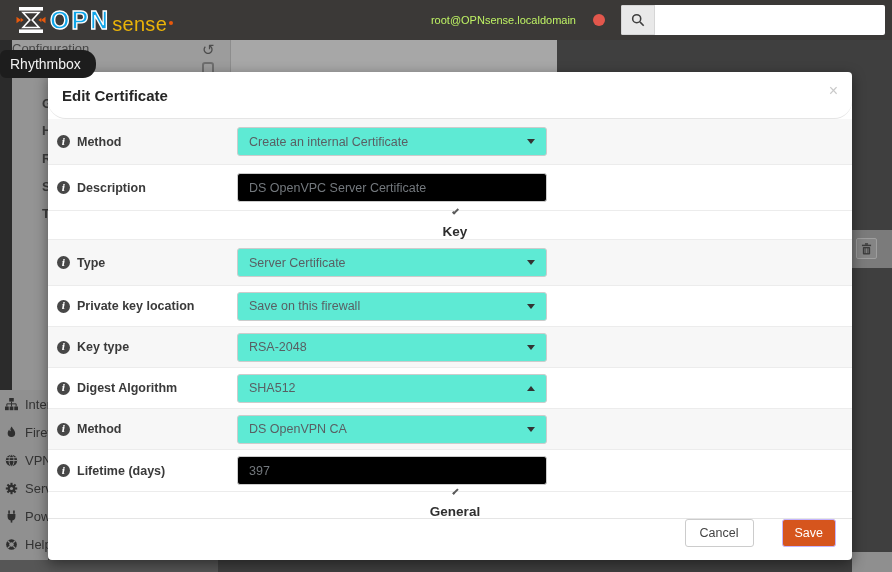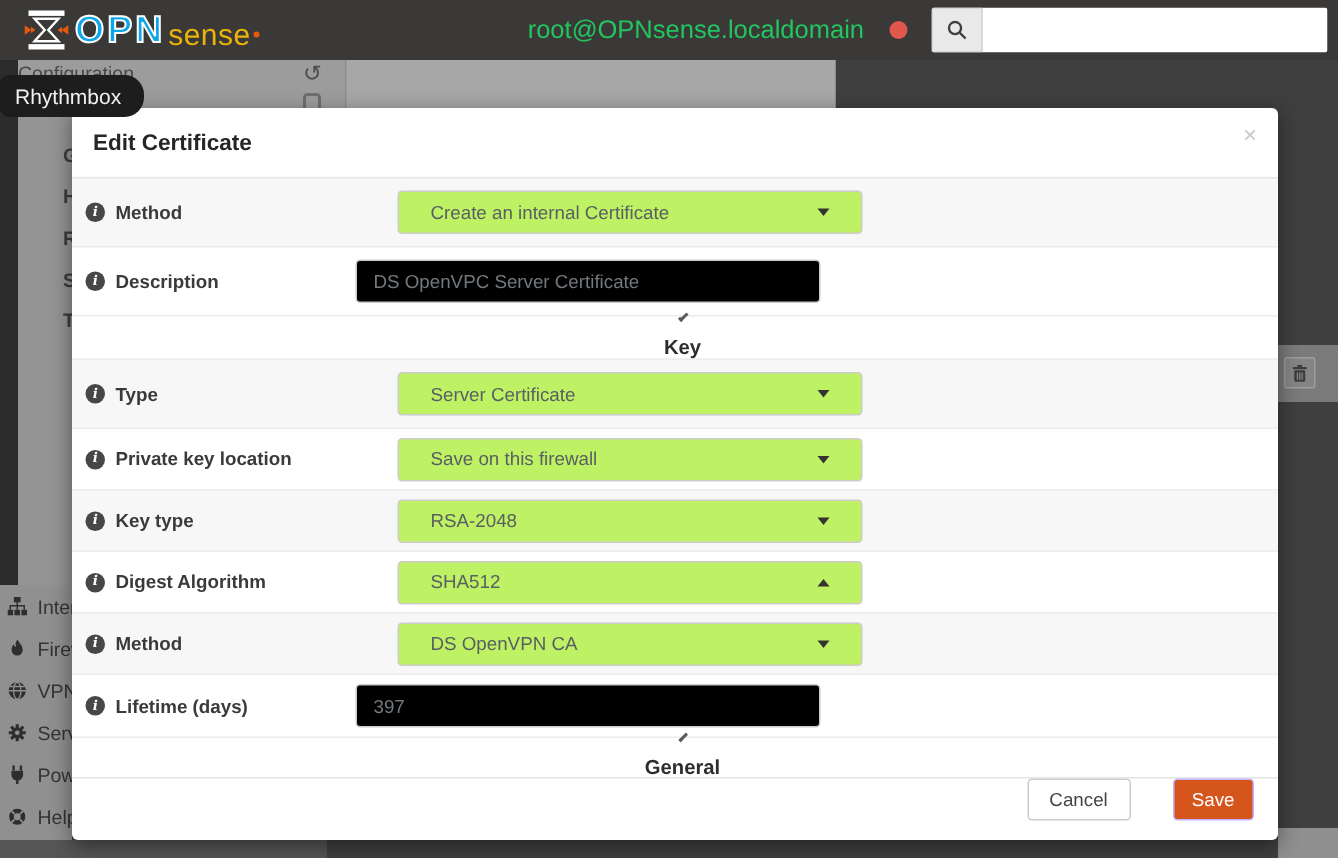--- a/index.html
+++ b/index.html
@@ -15,21 +15,21 @@
     background:#3b3937; display:flex; align-items:center; z-index:5;
   }
   .logo { display:flex; align-items:center; margin-left:16px; cursor:pointer; }
   .logo-opn {
     font-size:25px; font-weight:bold; letter-spacing:2px; line-height:40px;
     color:#0ea5e9; -webkit-text-stroke:1.3px #ffffff;
   }
   .logo-sense { font-size:20px; font-weight:normal; color:#eab308; margin:9px 0 0 2px; letter-spacing:.3px; }
   .logo-reg { width:4px; height:4px; background:#e8590c; border-radius:50%; margin:6px 0 0 2px; }
   .nav-right { margin-left:auto; display:flex; align-items:center; }
-  .nav-user { font-size:17px; color:#22c55e; cursor:pointer; }
+  .nav-user { font-size:11px; color:#bef264; cursor:pointer; }
   .nav-dot { width:12px; height:12px; border-radius:50%; background:#e2574c; margin:0 16px 0 17px; cursor:pointer; }
   .searchbox { width:264px; height:30px; display:flex; margin-right:7px; border-radius:2px; overflow:hidden; }
   .search-addon { width:34px; background:#e9e9e9; border:1px solid #d6d6d6; display:flex; align-items:center; justify-content:center; }
   .search-input { flex:1; border:none; outline:none; background:#fff; font-size:13px; padding:0 8px; color:#333; }
 
   
   .bg-band { position:absolute; left:12px; top:40px; width:545px; height:32px; background:#9c9c9c; z-index:1; }
   .bg-band-right { position:absolute; left:218px; top:0; right:0; height:32px; background:#a7a7a7; border-left:1px solid #8d8d8d; }
   .bg-breadcrumb { position:absolute; left:0; top:1px; font-size:13px; color:#474747; }
   .bg-refresh { position:absolute; left:190px; top:2px; font-size:15px; color:#4c4c4c; line-height:1; cursor:pointer; }
@@ -56,38 +56,38 @@
     font-size:14px; color:#f2f2f2;
   }
 
   
   .modal {
     position:absolute; left:48px; top:72px; width:804px; height:488px;
     background:#ffffff; border-radius:4px; z-index:10;
     box-shadow:0 4px 14px rgba(0,0,0,.45);
     display:flex; flex-direction:column;
   }
-  .modal-header { flex:0 0 47px; border-bottom:1px solid #e5e5e5; display:flex; align-items:center; padding-left:14px; position:relative; }
+  .modal-header { flex:0 0 47px; border-bottom:1px solid #e5e5e5; display:flex; align-items:center; padding-left:14px; position:relative;border-radius:18px; }
   .modal-title { font-size:15px; font-weight:bold; color:#262626; }
   .modal-close { position:absolute; right:14px; top:11px; font-size:16px; color:#c9c9c9; cursor:pointer; line-height:1; }
   .modal-body { flex:1 1 auto; }
   .form-row { display:flex; align-items:center; padding-left:9px; }
   .form-row.striped { background:#f7f7f7; }
   .form-row.bordered { border-top:1px solid #ececec; }
   .label-cell { flex:0 0 180px; display:flex; align-items:center; gap:7px; }
   .info-icon {
     width:13px; height:13px; border-radius:50%; background:#474747; color:#fff;
     font-family:"DejaVu Serif", serif; font-size:9px; font-weight:bold; font-style:italic;
     display:inline-flex; align-items:center; justify-content:center; flex:0 0 auto; cursor:pointer;
   }
   .field-label { font-size:12.5px; font-weight:bold; color:#3a3a3a; }
   .fake-select {
-    width:310px; height:29px; background:#bef264; border:1px solid #ccc; border-radius:3px;
-    display:flex; align-items:center; justify-content:space-between; padding:0 21px;
-    font-size:12.5px; color:#595f63; cursor:pointer;margin-left:28px;
+    width:310px; height:29px; background:#5eead4; border:1px solid #ccc; border-radius:3px;
+    display:flex; align-items:center; justify-content:space-between; padding:0 11px;
+    font-size:12.5px; color:#595f63; cursor:pointer;
   }
   .caret-down { width:0; height:0; border-left:4px solid transparent; border-right:4px solid transparent; border-top:5px solid #333; }
   .caret-up   { width:0; height:0; border-left:4px solid transparent; border-right:4px solid transparent; border-bottom:5px solid #333; }
   .text-input {
     width:310px; height:29px; border:1px solid #ccc; border-radius:3px; background:#000000;
     padding:0 11px; font-size:12.5px; color:#73787d; outline:none;
     font-family:"Liberation Sans", sans-serif;
   }
   .section-row { display:flex; align-items:center; padding-left:10px; gap:10px;flex-direction:column; }
   .section-row.bordered { border-top:1px solid #ececec; }

